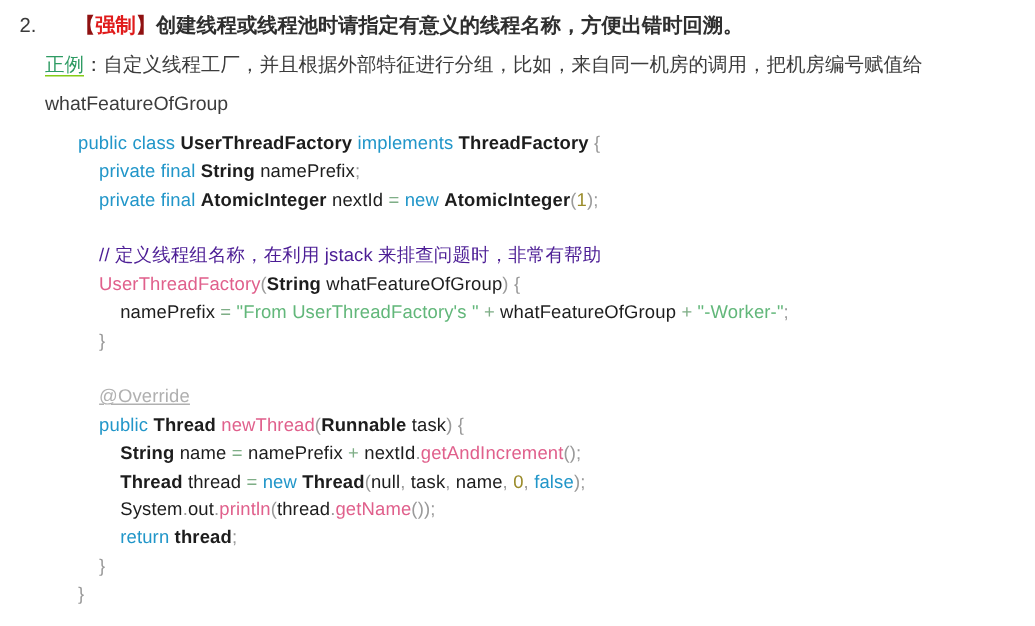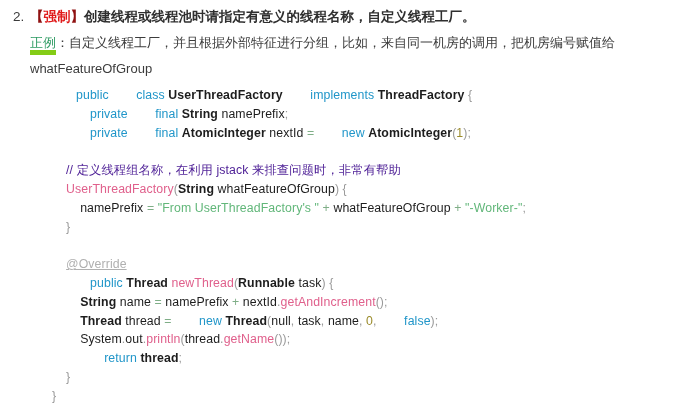--- a/index.html
+++ b/index.html
@@ -42,36 +42,37 @@
     box-sizing: border-box;
   }
   .rule-text {
     flex: 1 1 auto;
     color: #2f2f2f;
     font-weight: 600;
   }
   .tag-force {
     color: #8f1111;
     font-weight: 700;
+    margin-left: 20px;
   }
   .tag-force .inner {
     color: #e01b1b;
   }
 
   
   .example {
     margin: 0 0 4px 0;
     padding-left: 20px;
     font-size: 13px;
     line-height: 25px;
     color: #3c3c3c;
   }
   .example-label {
     color: #2e9b63;
-    border-bottom: 5px solid #84cc16;
+    border-bottom: 1px solid #84cc16;
     padding-bottom: 0px;
   }
   .example-tail {
     display: block;
     padding-left: 0px;
     line-height: 27px;
     color: #3c3c3c;
   }
 
   
@@ -87,39 +88,39 @@
   }
   .code .ln {
     display: block;
     min-height: 18.8px;
   }
   .code .ln.blank {
     height: 18.8px;
   }
 
   
-  .kw      { color: #2196c9; margin-left: 24px; }      
+  .kw      { color: #2196c9; }      
   .typ     { color: #1d1d1d; font-weight: 600; }
   .fn      { color: #e0608c; }      
   .str     { color: #62b77a; }      
   .num     { color: #9a8b2a; }      
   .cmt     { color: #4c1d95; }      
   .ann     { color: #b0b0b0; text-decoration: underline; }      
   .pun     { color: #9a9a9a; }      
   .op      { color: #7fae87; }      
   .id      { color: #1d1d1d; }
 </style>
 </head>
 <body>
 
 <div class="page">
 
   <div class="rule">
     <span class="rule-num">2.</span>
-    <span class="rule-text"><span class="tag-force"><span>【</span><span class="inner">强制</span><span>】</span></span><span>创建线程或线程池时请指定有意义的线程名称，自定义线程工厂。</span></span>
+    <span class="rule-text"><span class="tag-force"><span>【</span><span class="inner">强制</span><span>】</span></span><span>创建线程或线程池时请指定有意义的线程名称，方便出错时回溯。</span></span>
   </div>
 
   <div class="example"><span class="example-label">正例</span><span>：</span><span>自定义线程工厂，并且根据外部特征进行分组，比如，来自同一机房的调用，把机房编号赋值给</span><span class="example-tail">whatFeatureOfGroup</span>
   </div>
 
   <div class="code" id="code-block"><span class="ln"><span class="kw">public</span><span class="id"> </span><span class="kw">class</span><span class="id"> </span><span class="typ">UserThreadFactory</span><span class="id"> </span><span class="kw">implements</span><span class="id"> </span><span class="typ">ThreadFactory</span><span class="id"> </span><span class="pun">{</span></span><span class="ln"><span class="id">    </span><span class="kw">private</span><span class="id"> </span><span class="kw">final</span><span class="id"> </span><span class="typ">String</span><span class="id"> </span><span class="id">namePrefix</span><span class="pun">;</span></span><span class="ln"><span class="id">    </span><span class="kw">private</span><span class="id"> </span><span class="kw">final</span><span class="id"> </span><span class="typ">AtomicInteger</span><span class="id"> </span><span class="id">nextId</span><span class="id"> </span><span class="op">=</span><span class="id"> </span><span class="kw">new</span><span class="id"> </span><span class="typ">AtomicInteger</span><span class="pun">(</span><span class="num">1</span><span class="pun">)</span><span class="pun">;</span></span><span class="ln blank">&nbsp;</span><span class="ln"><span class="id">    </span><span class="cmt">// 定义线程组名称，在利用 jstack 来排查问题时，非常有帮助</span></span><span class="ln"><span class="id">    </span><span class="fn">UserThreadFactory</span><span class="pun">(</span><span class="typ">String</span><span class="id"> </span><span class="id">whatFeatureOfGroup</span><span class="pun">)</span><span class="id"> </span><span class="pun">{</span></span><span class="ln"><span class="id">        </span><span class="id">namePrefix</span><span class="id"> </span><span class="op">=</span><span class="id"> </span><span class="str">"From UserThreadFactory's "</span><span class="id"> </span><span class="op">+</span><span class="id"> </span><span class="id">whatFeatureOfGroup</span><span class="id"> </span><span class="op">+</span><span class="id"> </span><span class="str">"-Worker-"</span><span class="pun">;</span></span><span class="ln"><span class="id">    </span><span class="pun">}</span></span><span class="ln blank">&nbsp;</span><span class="ln"><span class="id">    </span><span class="ann">@Override</span></span><span class="ln"><span class="id">    </span><span class="kw">public</span><span class="id"> </span><span class="typ">Thread</span><span class="id"> </span><span class="fn">newThread</span><span class="pun">(</span><span class="typ">Runnable</span><span class="id"> </span><span class="id">task</span><span class="pun">)</span><span class="id"> </span><span class="pun">{</span></span><span class="ln"><span class="id">        </span><span class="typ">String</span><span class="id"> </span><span class="id">name</span><span class="id"> </span><span class="op">=</span><span class="id"> </span><span class="id">namePrefix</span><span class="id"> </span><span class="op">+</span><span class="id"> </span><span class="id">nextId</span><span class="pun">.</span><span class="fn">getAndIncrement</span><span class="pun">()</span><span class="pun">;</span></span><span class="ln"><span class="id">        </span><span class="typ">Thread</span><span class="id"> </span><span class="id">thread</span><span class="id"> </span><span class="op">=</span><span class="id"> </span><span class="kw">new</span><span class="id"> </span><span class="typ">Thread</span><span class="pun">(</span><span class="id">null</span><span class="pun">, </span><span class="id">task</span><span class="pun">, </span><span class="id">name</span><span class="pun">, </span><span class="num">0</span><span class="pun">, </span><span class="kw">false</span><span class="pun">)</span><span class="pun">;</span></span><span class="ln"><span class="id">        </span><span class="id">System</span><span class="pun">.</span><span class="id">out</span><span class="pun">.</span><span class="fn">println</span><span class="pun">(</span><span class="id">thread</span><span class="pun">.</span><span class="fn">getName</span><span class="pun">())</span><span class="pun">;</span></span><span class="ln"><span class="id">        </span><span class="kw">return</span><span class="id"> </span><span class="typ">thread</span><span class="pun">;</span></span><span class="ln"><span class="id">    </span><span class="pun">}</span></span><span class="ln"><span class="pun">}</span></span></div>
 
 </div>
 
 </body></html>

